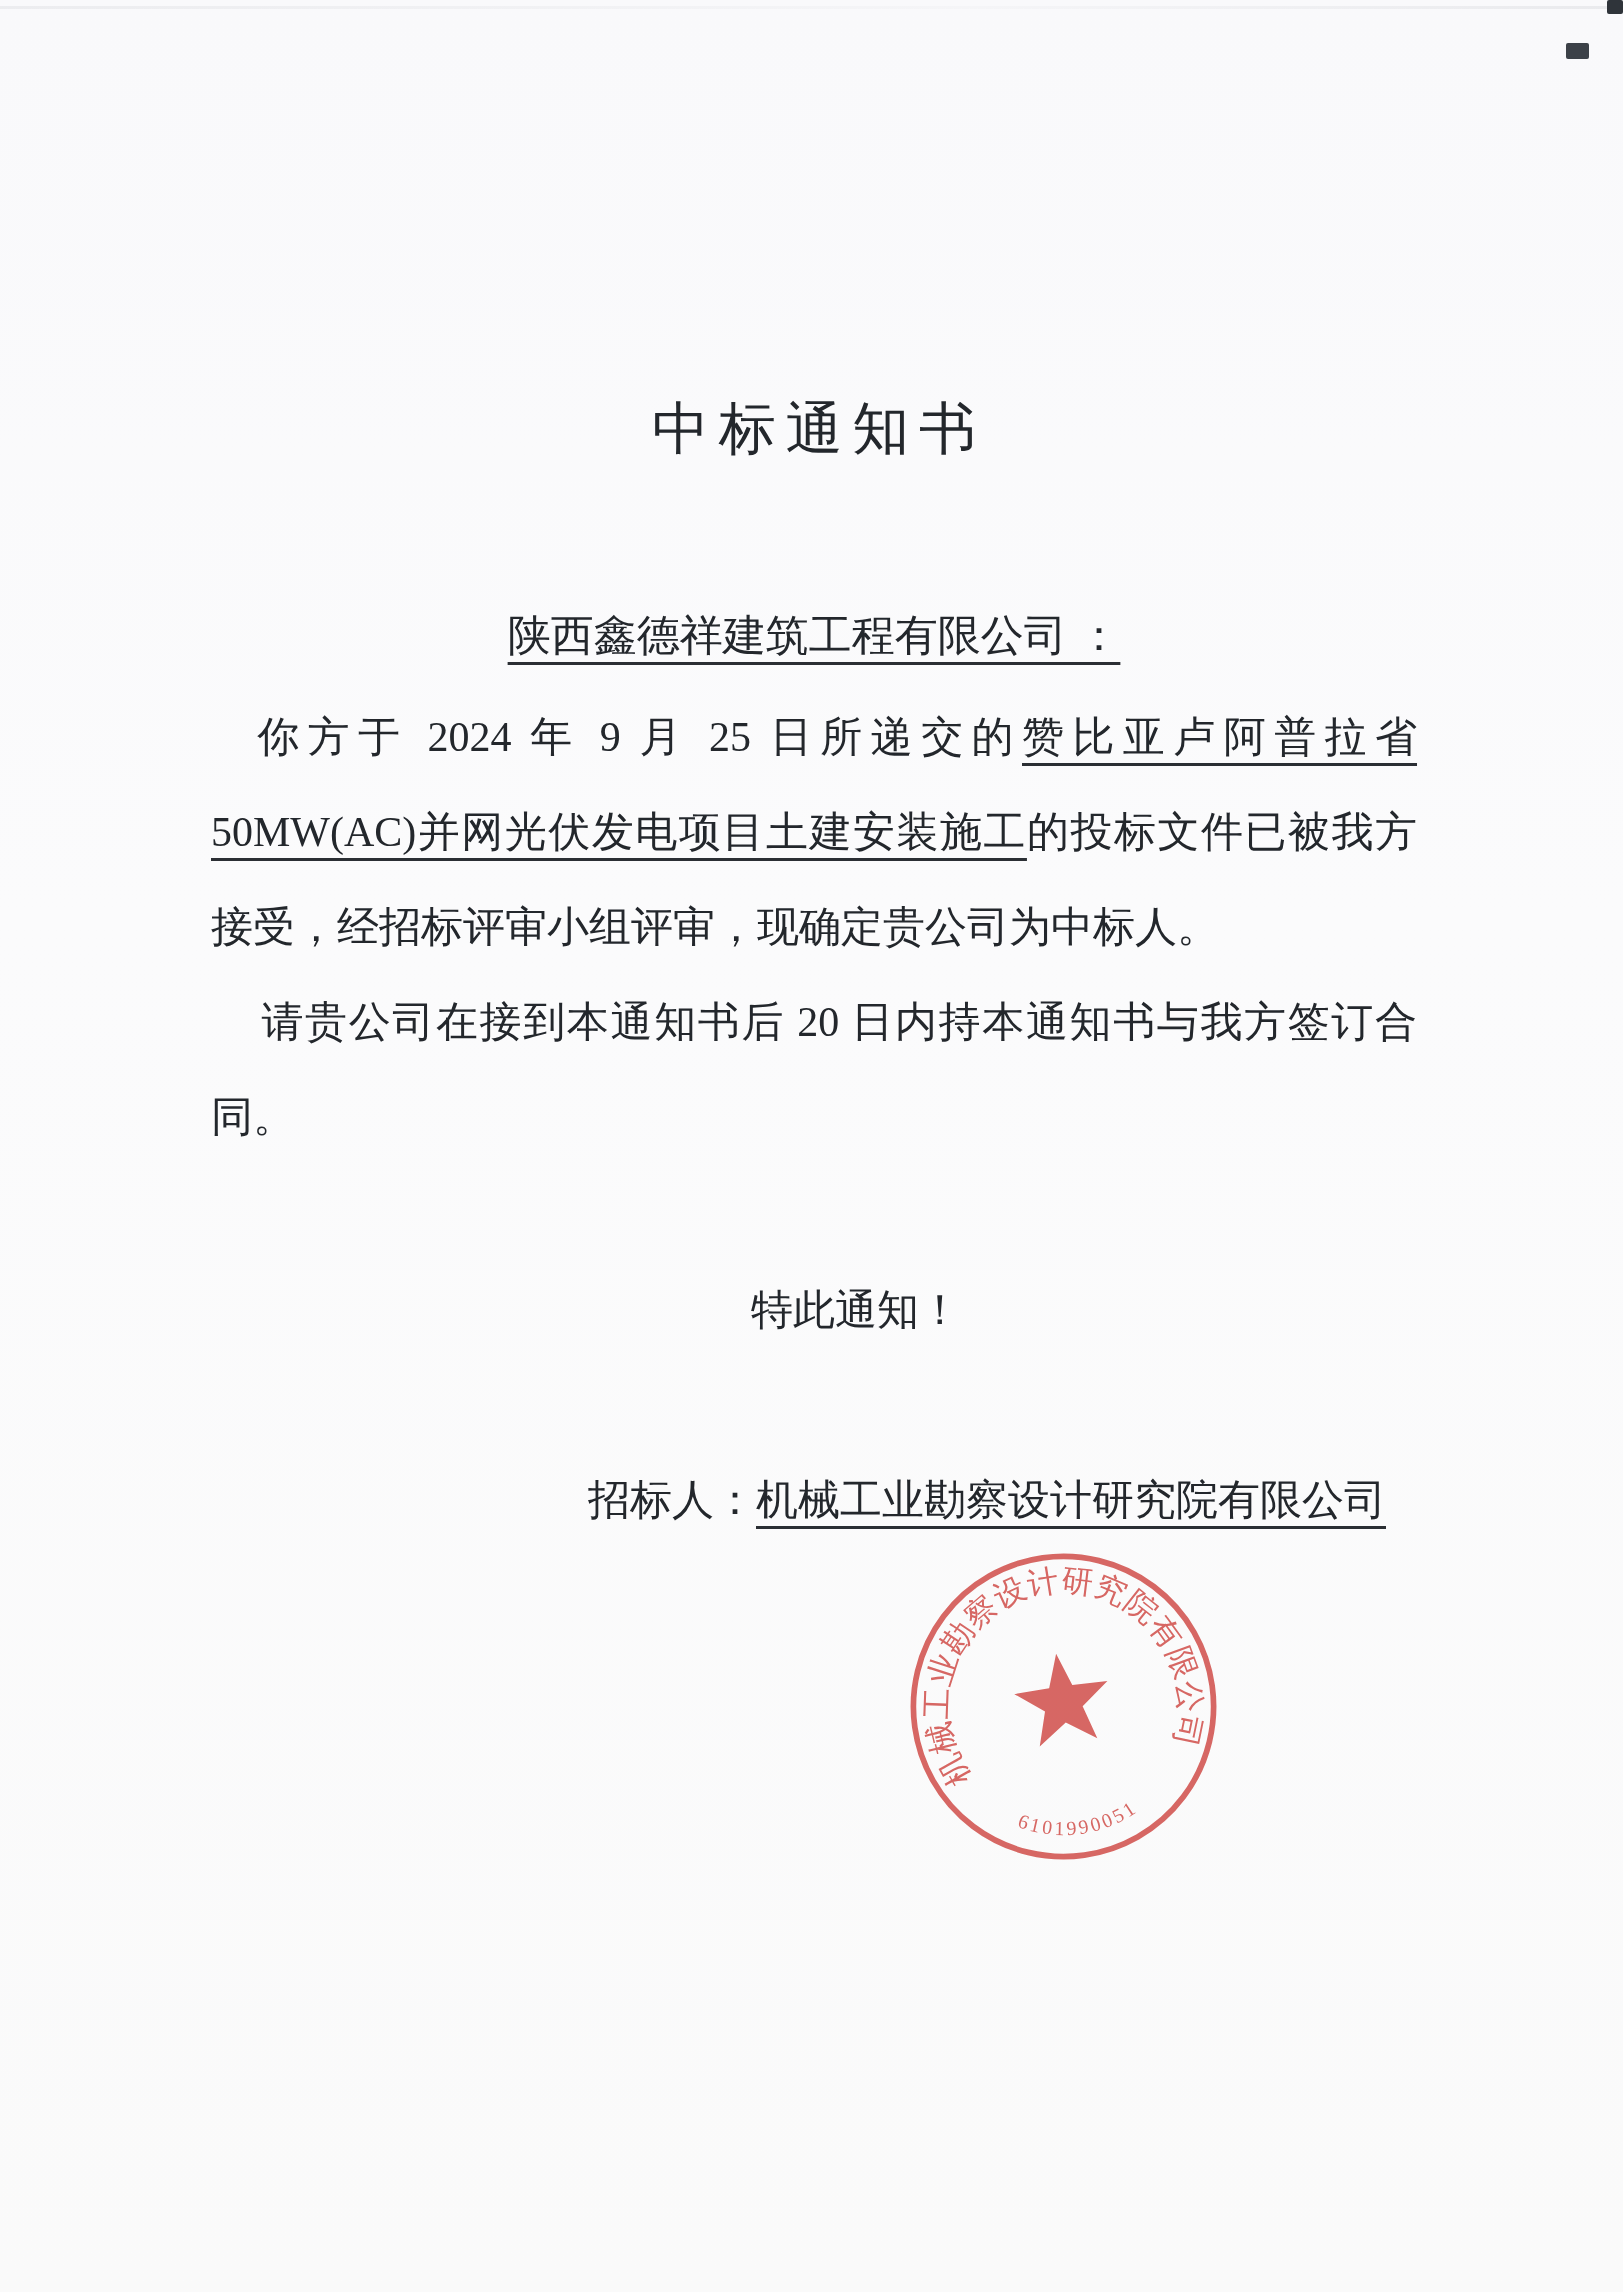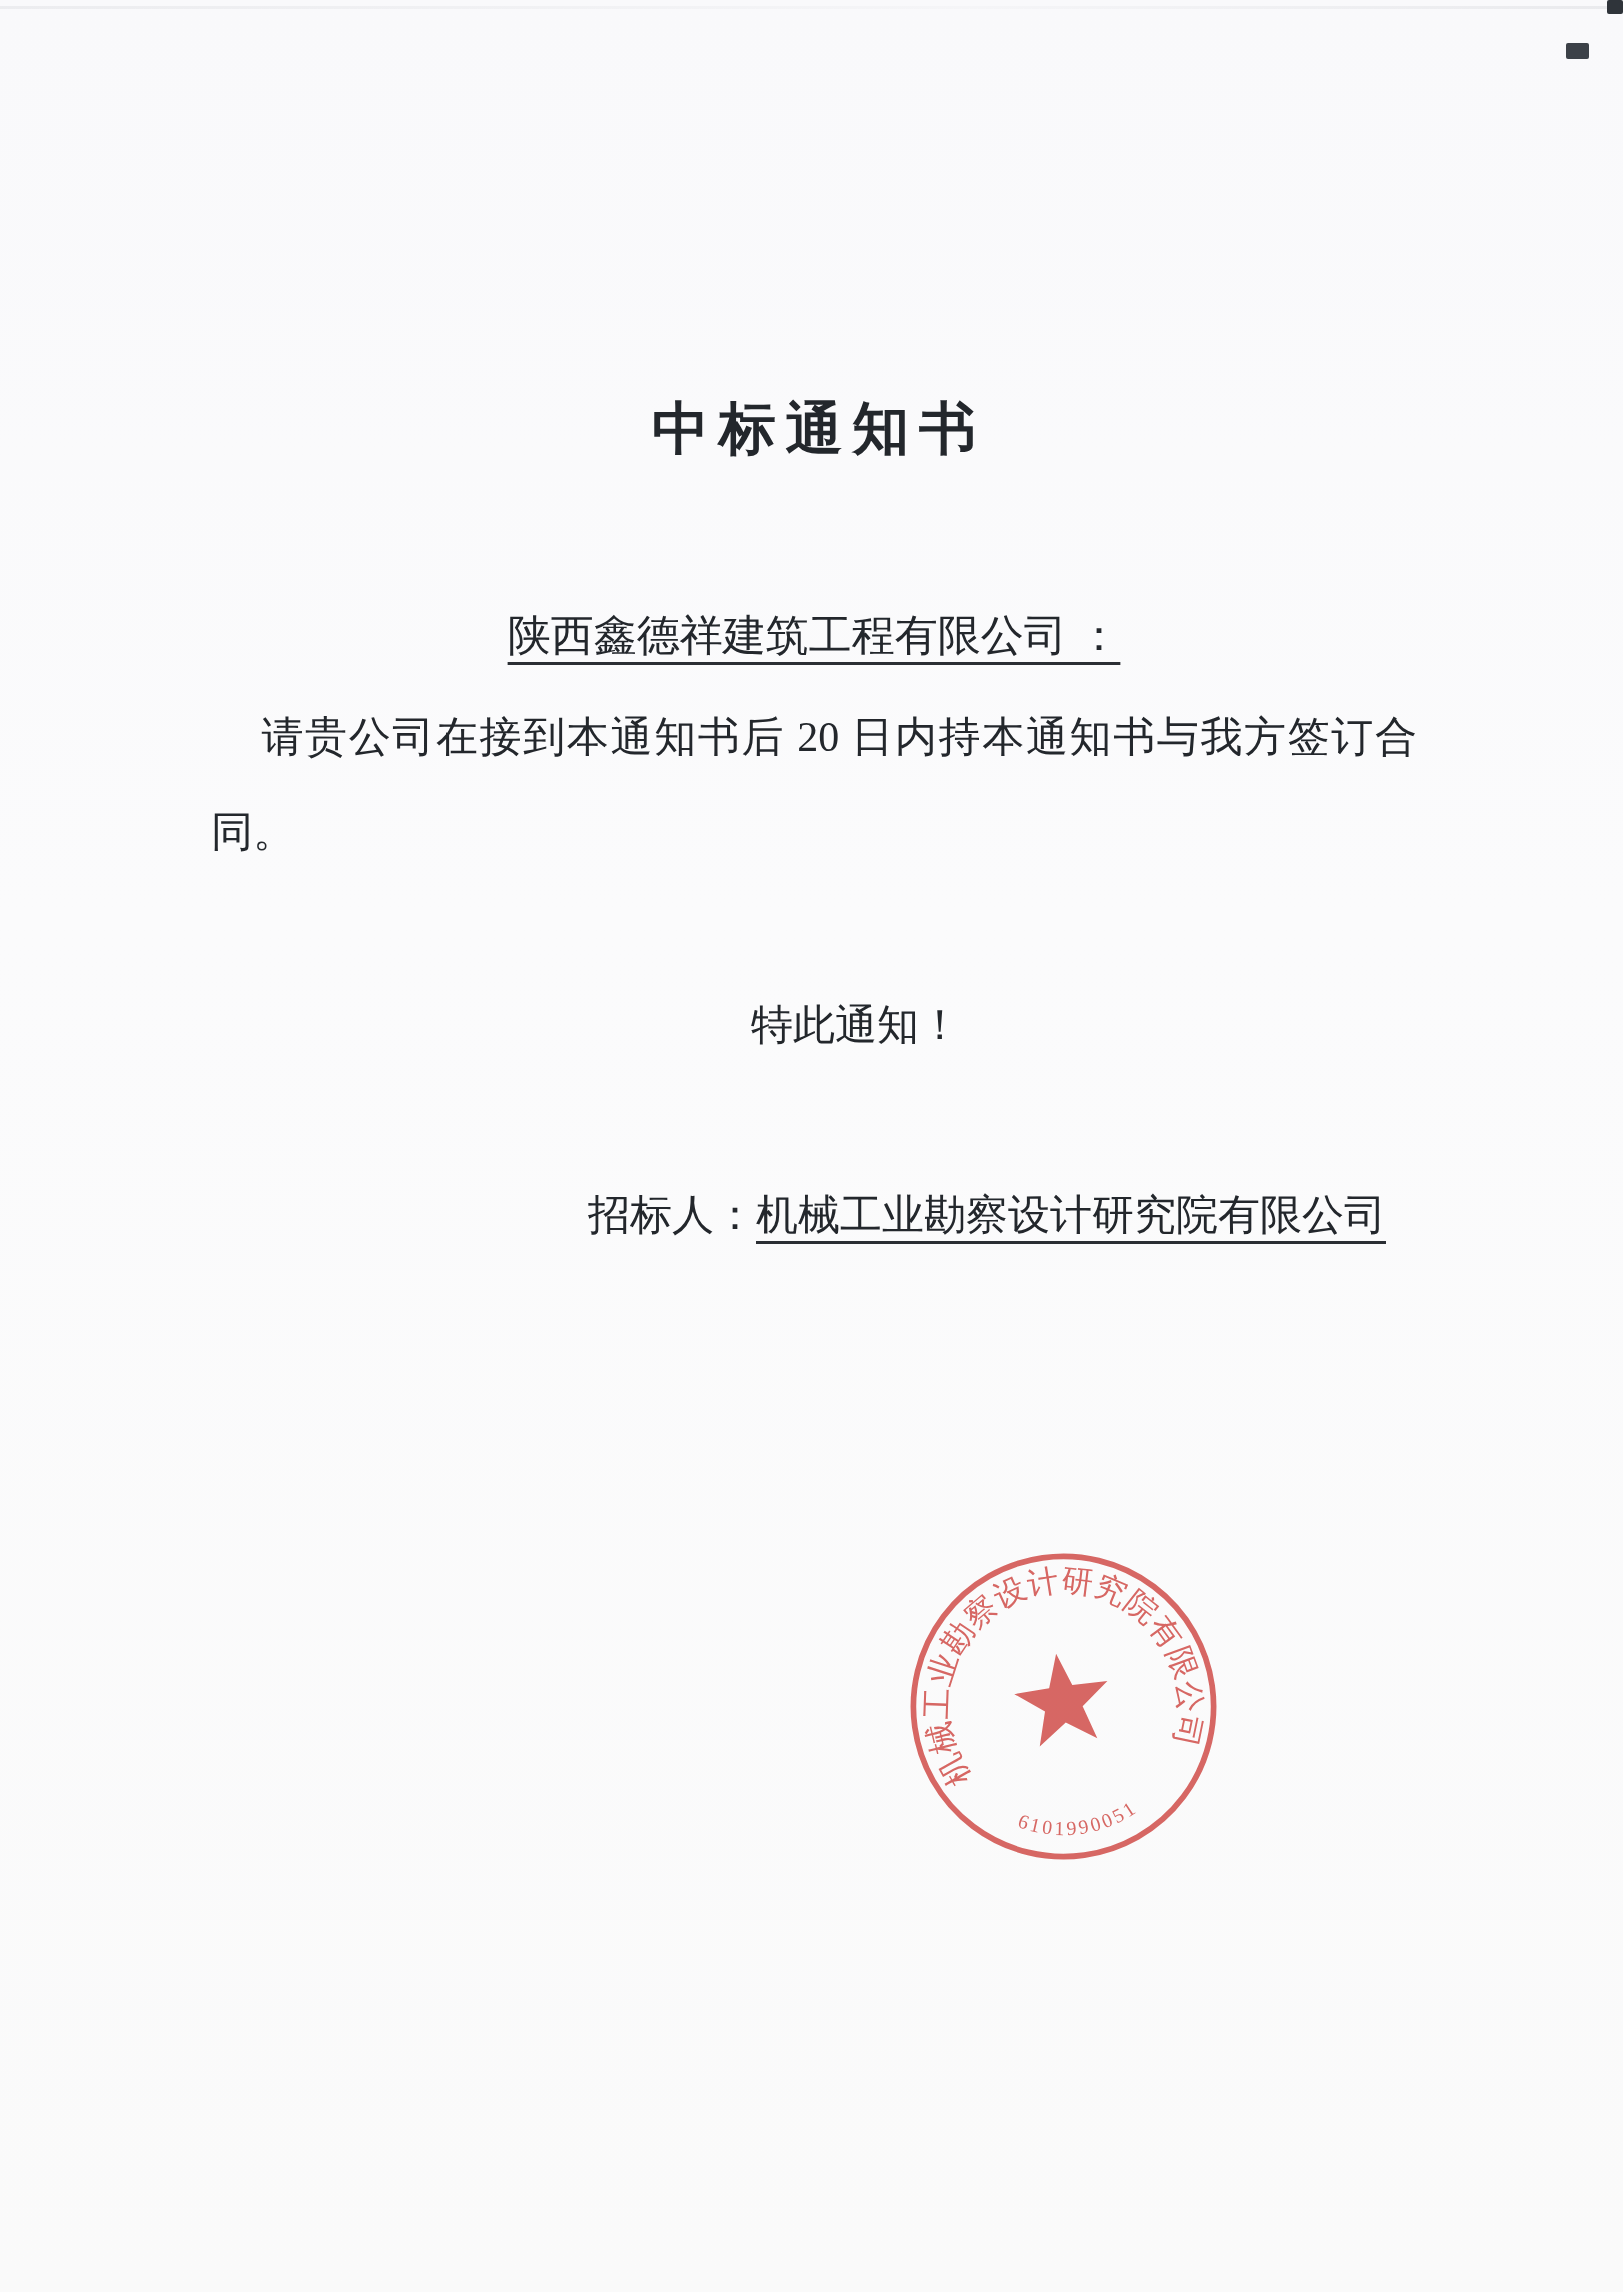--- a/index.html
+++ b/index.html
@@ -18,21 +18,21 @@
     position: absolute;
     left: 211px;
     top: 0;
     width: 1206px;
   }
   .doc-title {
     margin: 0;
     padding-top: 400px;
     font-size: 57px;
     line-height: 1;
-    font-weight: 700;
+    font-weight: 400;
     text-align: center;
     letter-spacing: 9.8px;
     text-indent: 9.8px; 
   }
   .addressee {
     margin: 0;
     padding-top: 157px;
     font-size: 43px;
     line-height: 1;
     text-align: center;
@@ -99,20 +99,21 @@
   <div class="artifact artifact-2"></div>
 
   <div class="content">
 
     <h1 class="doc-title">中标通知书</h1>
 
     <p class="addressee"><span class="u">陕西鑫德祥建筑工程有限公司 ：</span></p>
 
     <div class="body-block">
 
+      <p class="para1"><span>你方于 2024 年 9 月 25 日所递交的</span><span class="u">赞比亚卢阿普拉省50MW(AC)并网光伏发电项目土建安装施工</span><span>的投标文件已被我方接受，经招标评审小组评审，现确定贵公司为中标人。</span></p>
 
 
       <p class="para3">请贵公司在接到本通知书后 20 日内持本通知书与我方签订合同。</p>
 
       <p class="notice">特此通知！</p>
 
       <p class="sig-line"><span>招标人：</span><span class="u">机械工业勘察设计研究院有限公司</span></p>
 
 
     </div>

